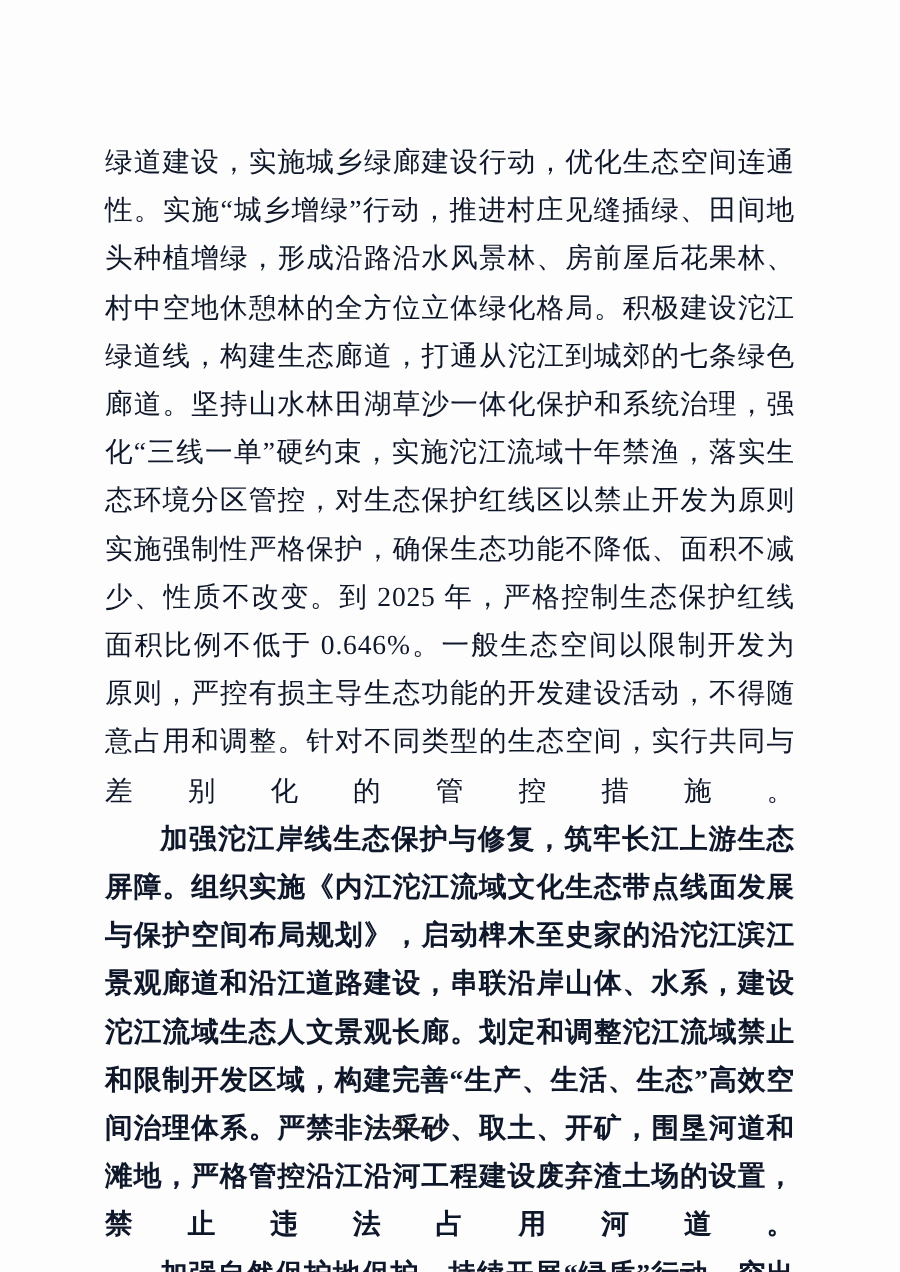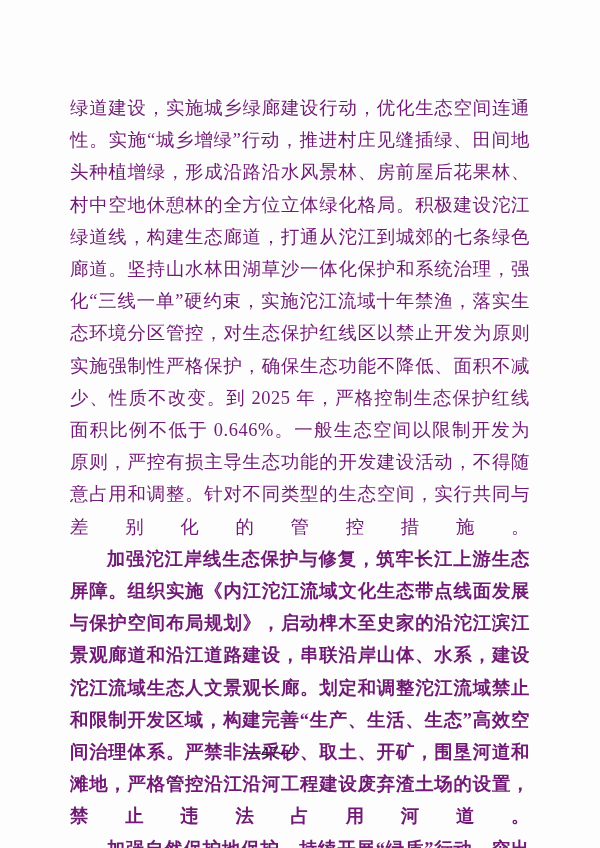--- a/index.html
+++ b/index.html
@@ -33,21 +33,21 @@
   }
 
   .para {
     margin: 0;
     font-size: 18.4px;
     line-height: 32.2px;
     letter-spacing: 0.55px;
     text-align: justify;
     text-justify: inter-character;
     text-align-last: left;
-    color: #701a75;
+    color: #0f172a;
     font-family: "Liberation Serif", "DejaVu Serif", serif;
     word-break: break-all;
     -webkit-font-smoothing: antialiased;
   }
 
   .para.indent {
     text-indent: 2em;
     font-weight: bold;
   }
 

